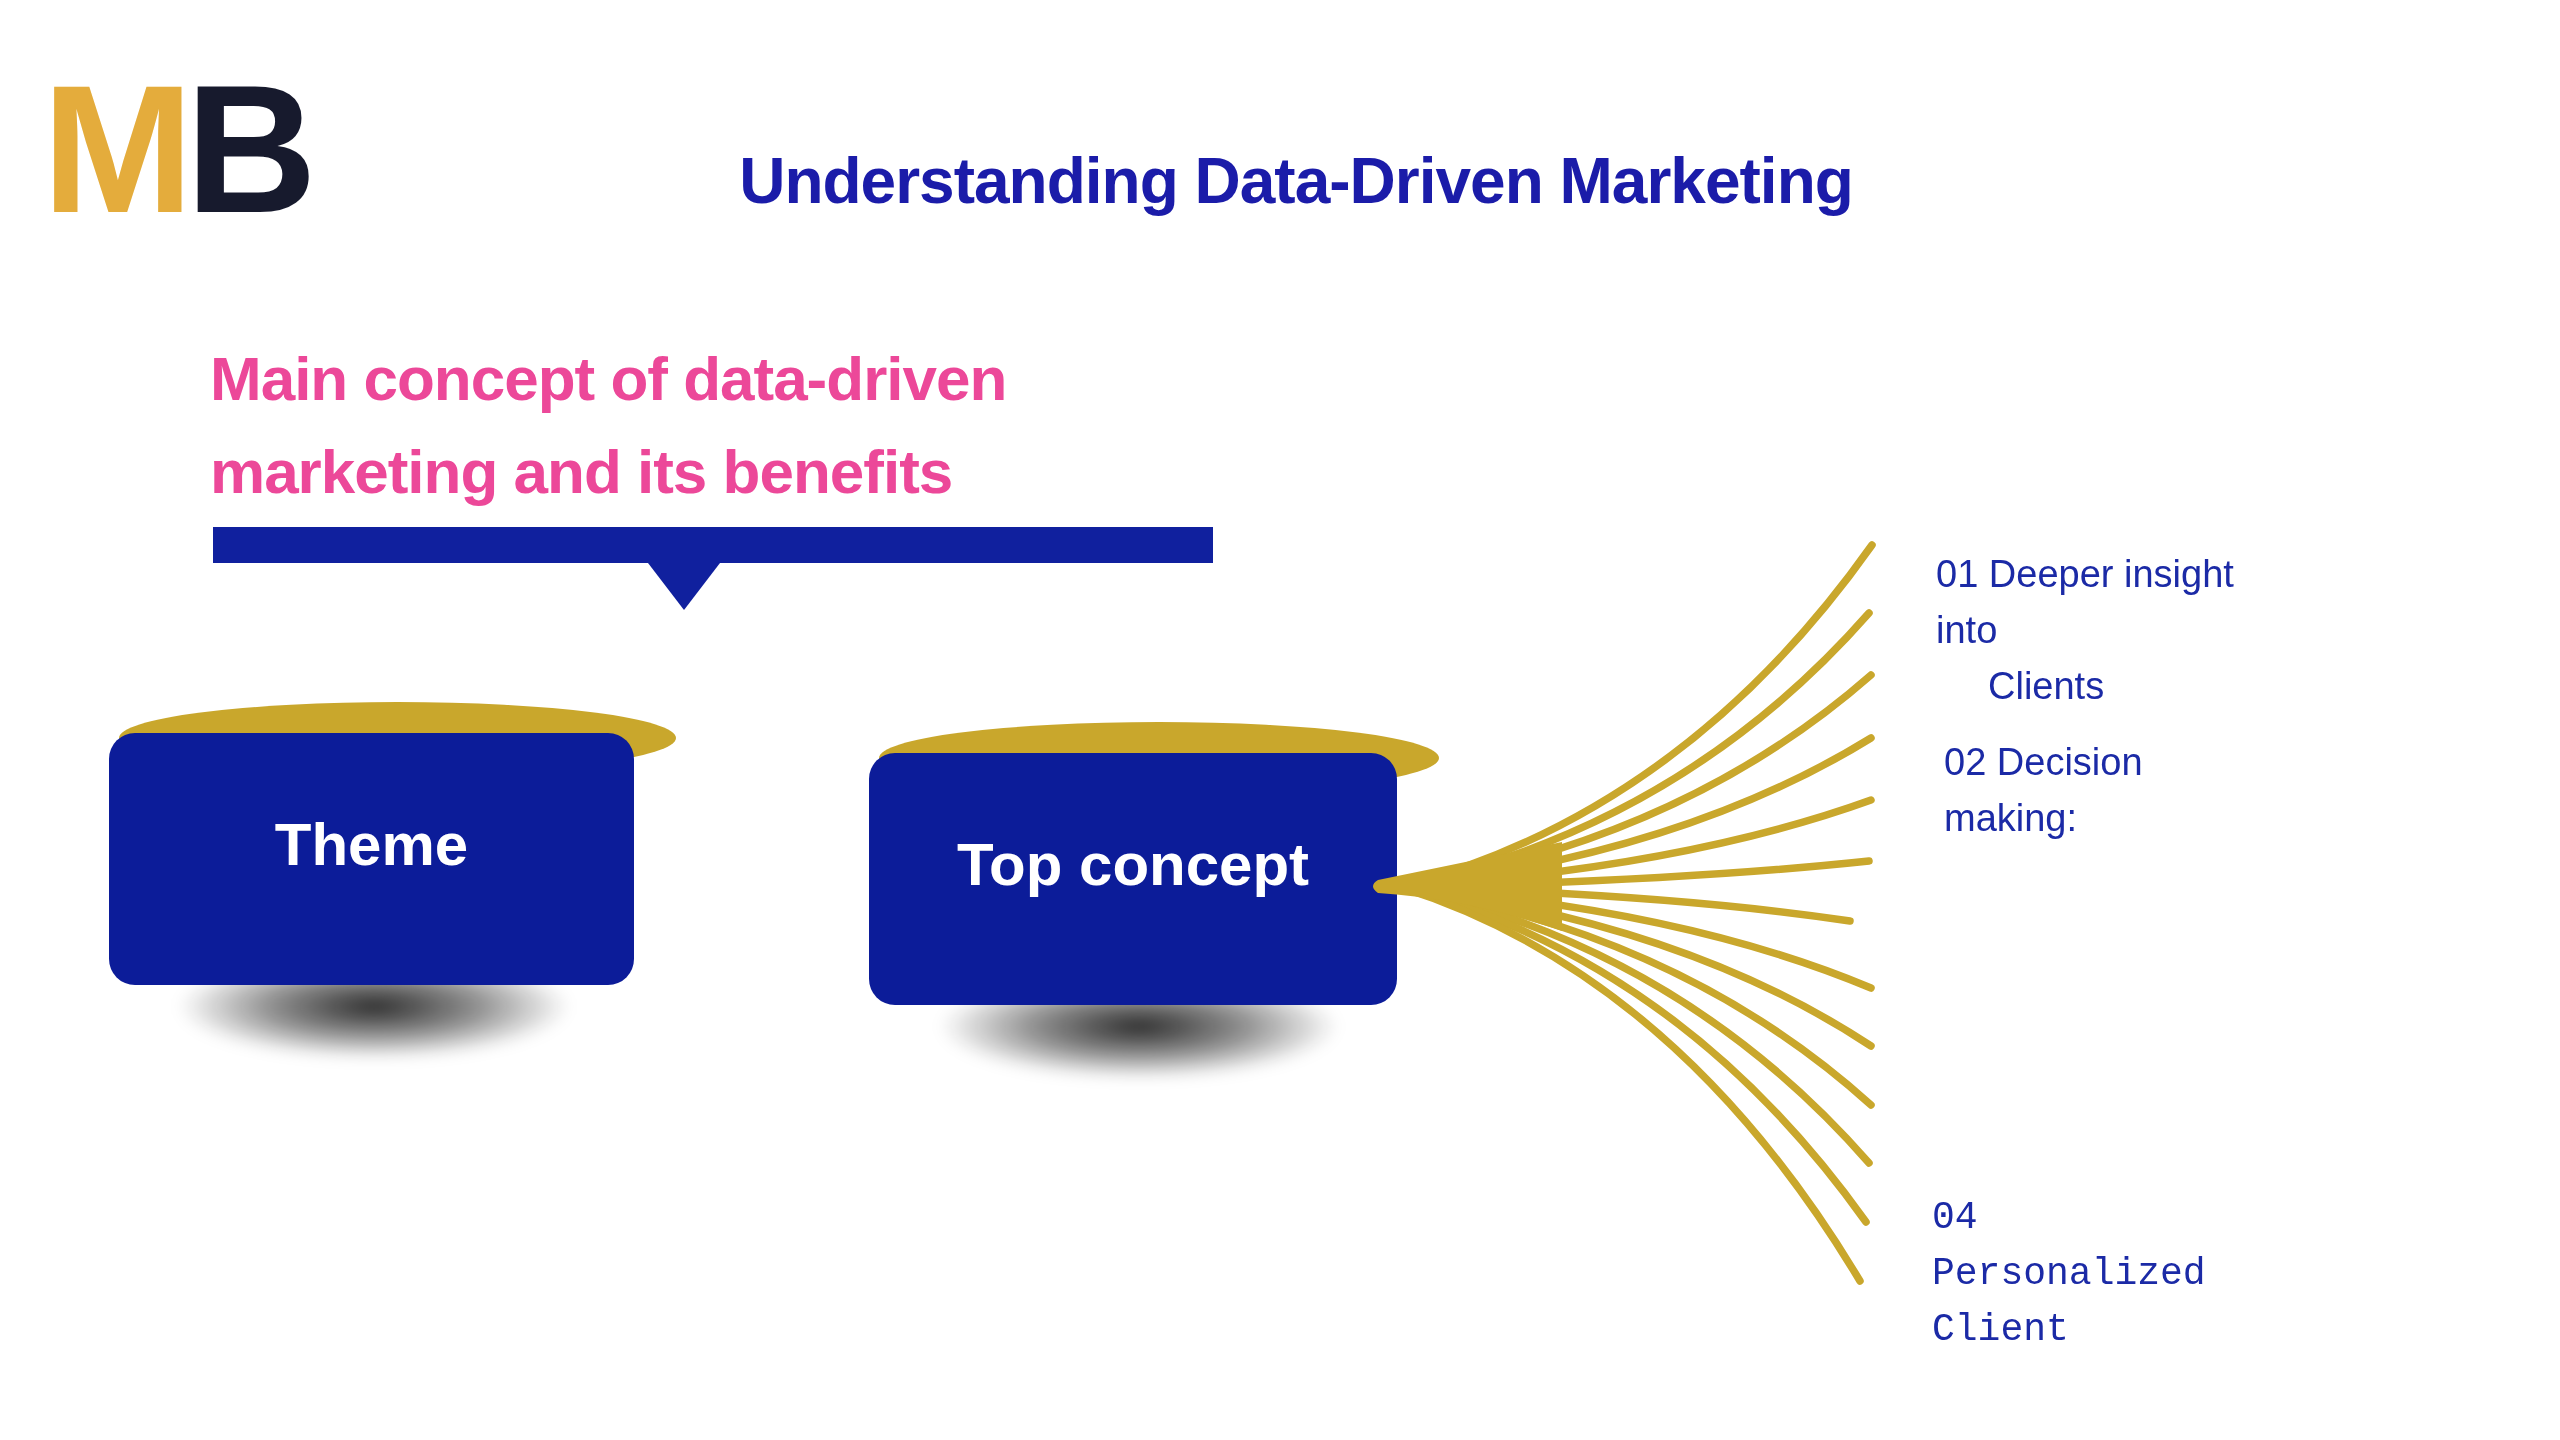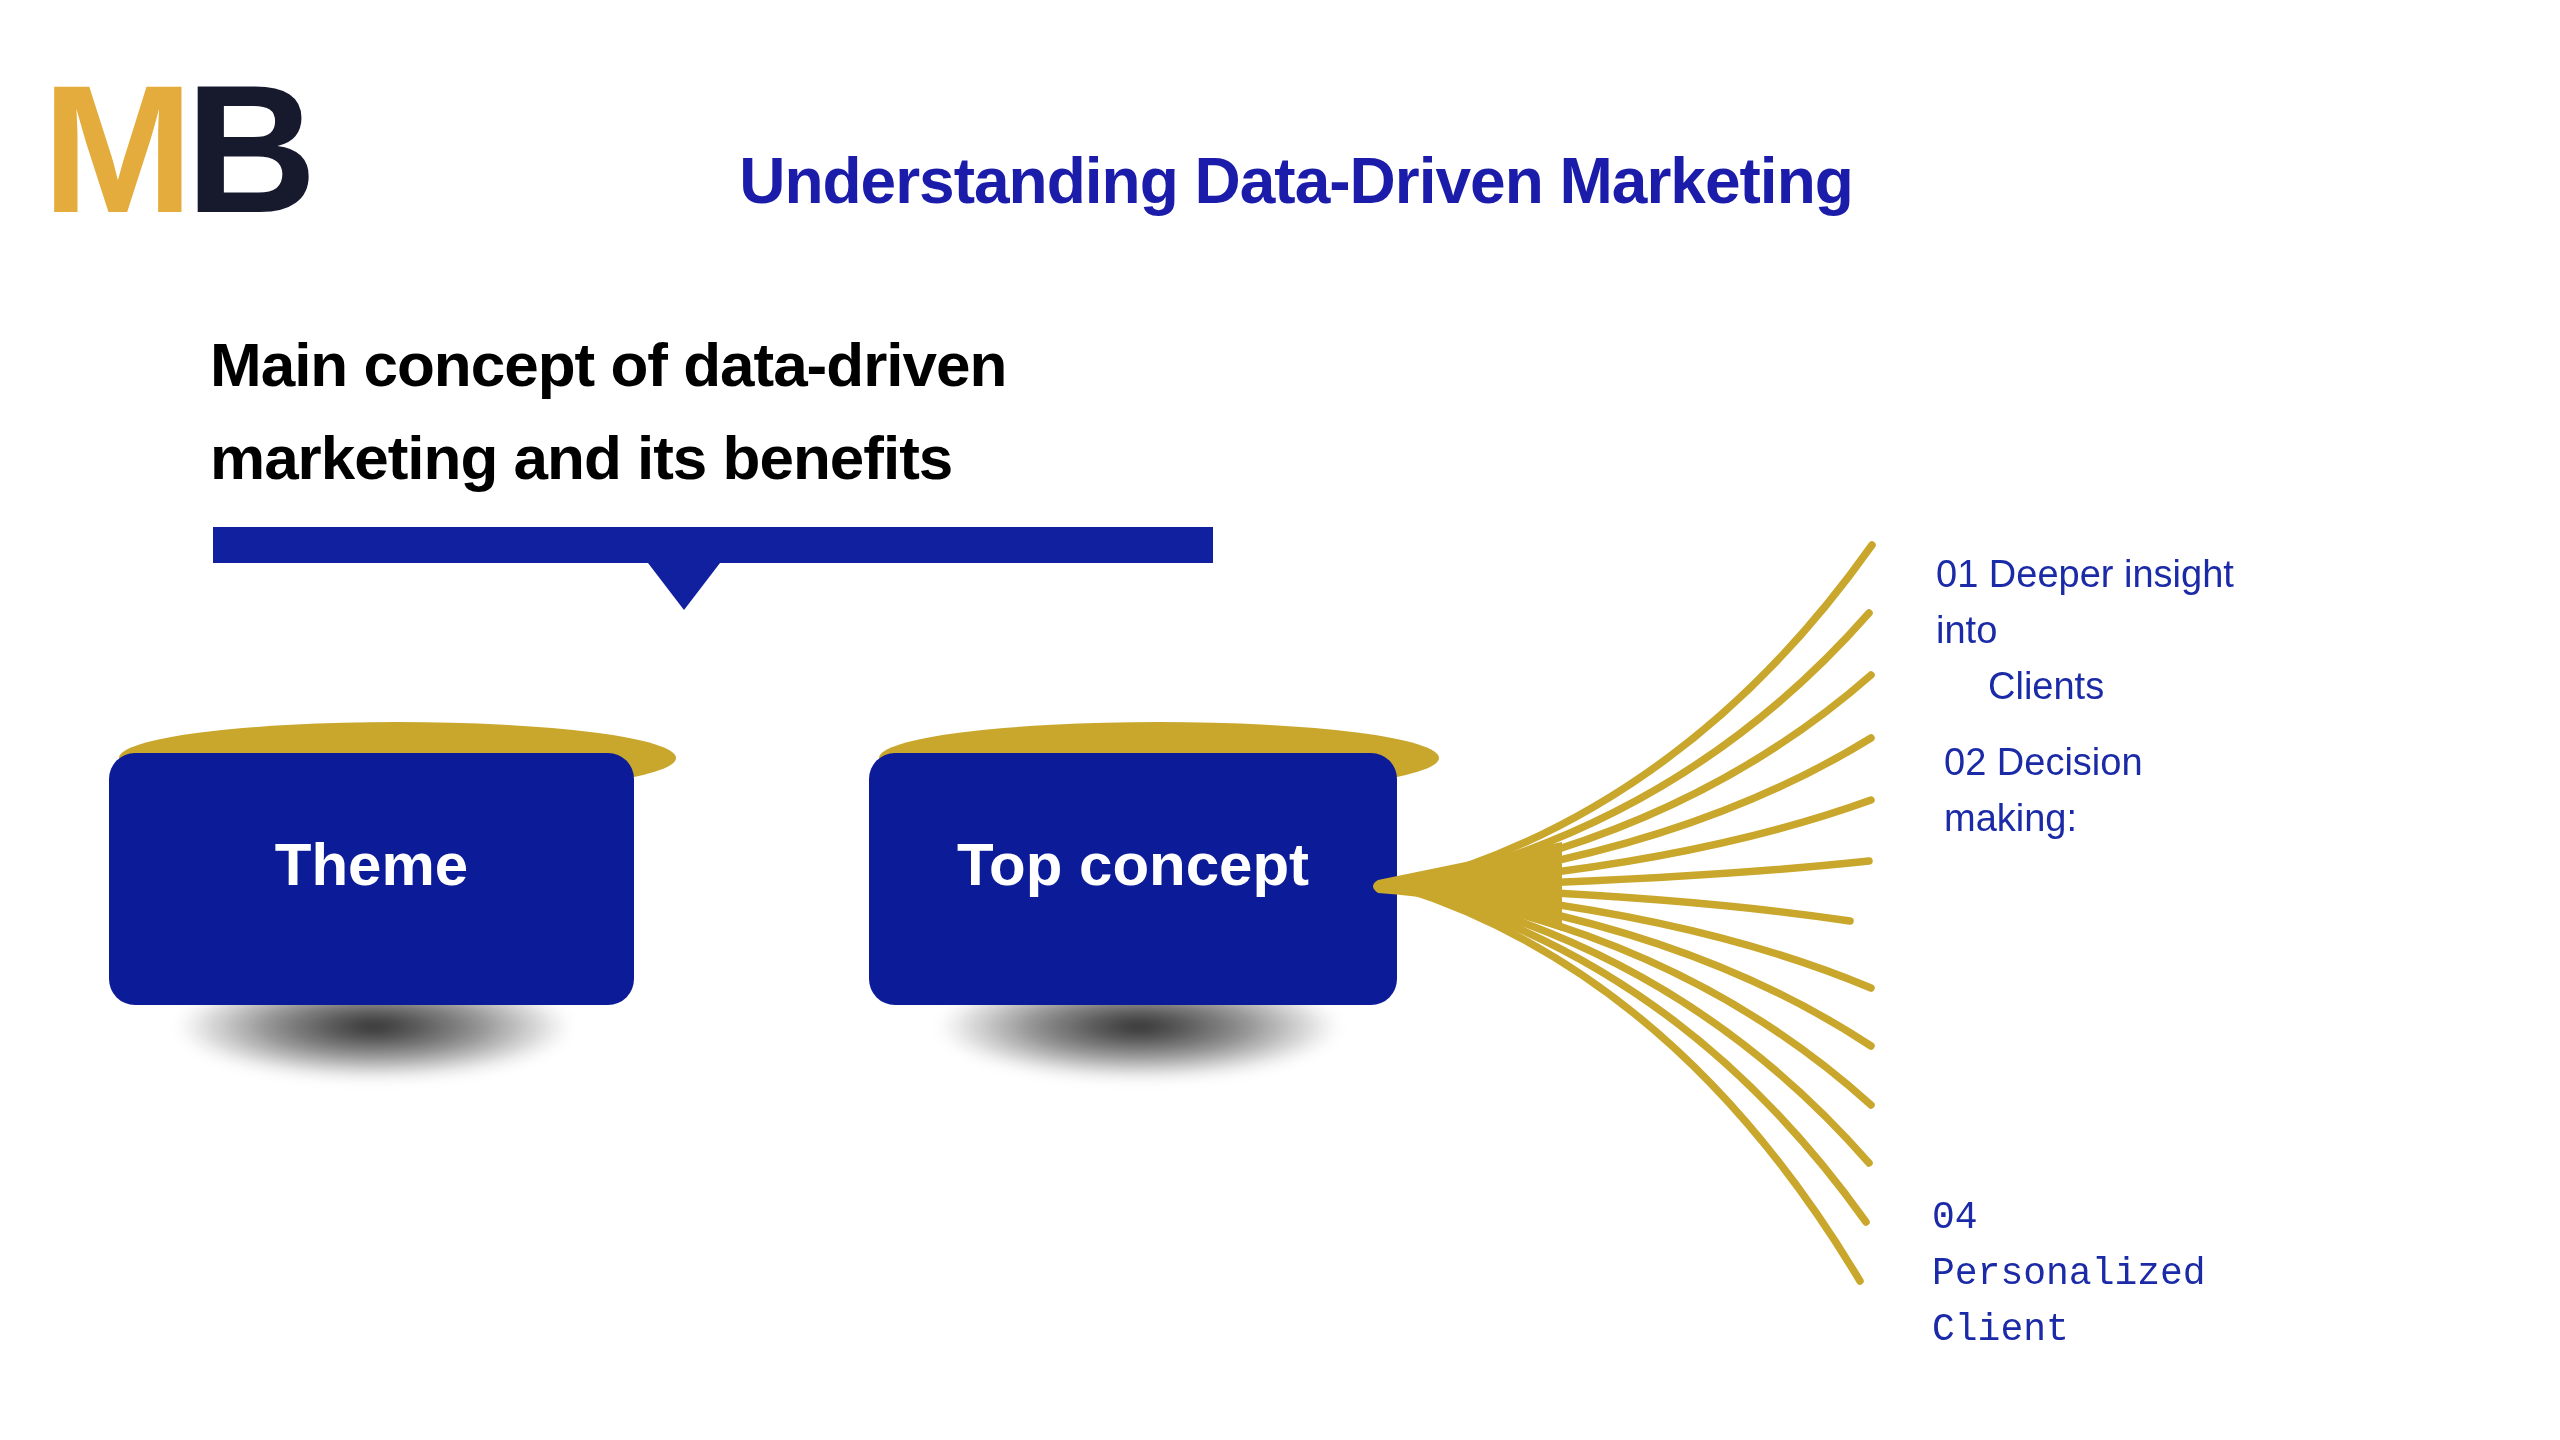--- a/index.html
+++ b/index.html
@@ -11,33 +11,33 @@
   .logo{position:absolute;left:42px;top:58px;font-size:182px;font-weight:700;line-height:1;letter-spacing:-8px;}
   .logo-m{color:#E4AC3C;}
   .logo-b{color:#171A2D;}
   
   .title{
     position:absolute;left:0;top:128px;width:2560px;margin:16px;text-align:center;
     font-size:64px;font-weight:700;color:#1B1CA9;letter-spacing:-1px;
   }
   
   .subtitle{
-    position:absolute;left:210px;top:318px;
-    font-size:62px;font-weight:700;color:#000000;line-height:93px;letter-spacing:-1px;
+    position:absolute;left:210px;top:332px;
+    font-size:62px;font-weight:700;color:#ec4899;line-height:93px;letter-spacing:-1px;
   }
   
   .bar{position:absolute;left:213px;top:527px;width:1000px;height:36px;background:#10209E;}
   .bar-pointer{
     position:absolute;left:648px;top:563px;width:0;height:0;
     border-left:36px solid transparent;border-right:36px solid transparent;
     border-top:47px solid #10209E;
   }
   
   .node{position:absolute;width:525px;height:252px;}
-  .node-theme{left:109px;top:753px;border-radius:14px;}
+  .node-theme{left:109px;top:733px;border-radius:14px;}
   .node-benefits{left:869px;top:753px;width:528px;}
   .node-shadow{
     position:absolute;left:-20px;top:242px;width:570px;height:175px;
     background:radial-gradient(ellipse 48% 42% at 50% 18%, rgba(8,8,8,0.85) 0%, rgba(8,8,8,0.45) 38%, rgba(8,8,8,0) 72%);
     filter:blur(7px);
   }
   .node-cap{
     position:absolute;left:10px;top:-31px;width:calc(100% + 32px);height:72px;
     background:#C9A72C;border-radius:50%;
   }

